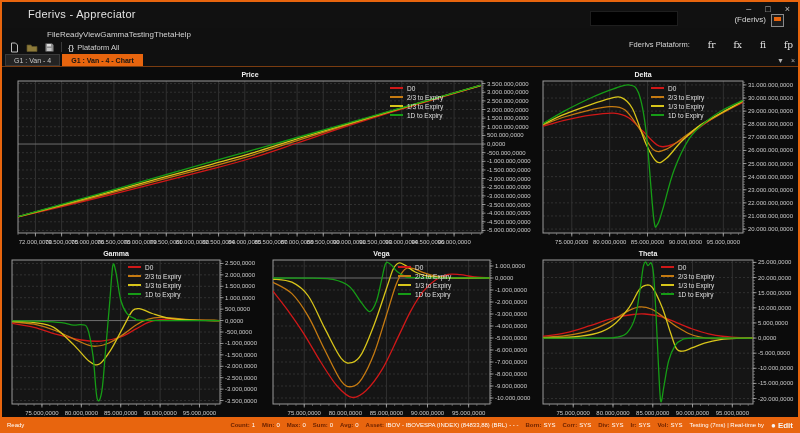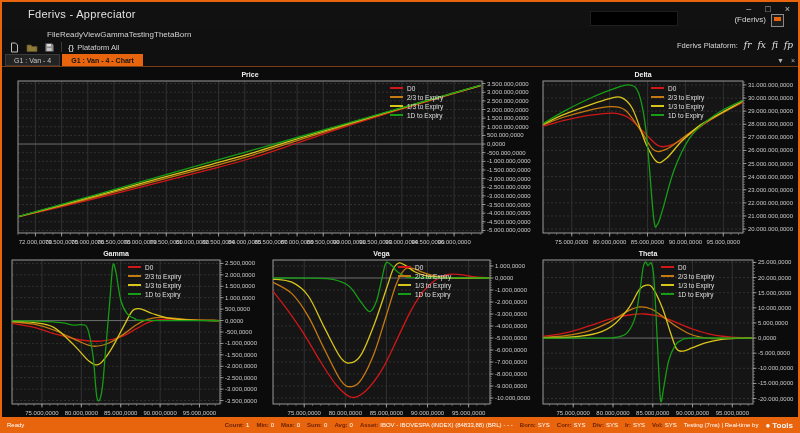--- a/index.html
+++ b/index.html
@@ -16,22 +16,22 @@
   .fderivs-logo{position:absolute;right:14px;top:12px;width:11px;height:11px;background:#1b1b1b;border:1px solid #8a8a8a;}
   .fderivs-logo::after{content:"";position:absolute;left:2px;top:2px;right:2px;height:4px;background:#e8650e;}
   
   .menubar{position:absolute;top:26px;left:7px;display:flex;font-size:8px;color:#d2d2d2;height:12px;align-items:center;padding-left:38px;}
   .menubar span{cursor:default;}
   
   .toolbar{position:absolute;top:38px;left:7px;height:14px;display:flex;align-items:center;gap:6px;font-size:7.5px;color:#cfcfcf;}
   .tb-sep{width:1px;height:10px;background:#3a3a3a;}
   .tbtn{display:flex;align-items:center;gap:3px;}
   .calc-glyph{color:#b9b9b9;font-size:8px;font-weight:bold;}
-  .platform{position:absolute;right:5px;top:38px;display:flex;align-items:center;gap:6px;font-size:7.5px;color:#d5d5d5;}
-  .fsym{font-family:"DejaVu Serif",serif;font-style:italic;font-size:9px;color:#e4e4e4;}
+  .platform{position:absolute;right:5px;top:38px;display:flex;align-items:flex-start;gap:18px;font-size:7.5px;color:#d5d5d5;}
+  .fsym{font-family:"DejaVu Serif",serif;font-size:9px;color:#e4e4e4;}
   
   .tabs{position:absolute;top:52px;left:3px;right:3px;height:12px;display:flex;gap:2px;align-items:flex-end;}
   .tab{height:12px;line-height:12px;padding:0 8px;font-size:7px;background:#232323;color:#c9c9c9;border:1px solid #3a3a3a;box-sizing:border-box;}
   .tab.active{background:#e8650e;color:#161616;font-weight:bold;border-color:#e8650e;}
   .tab-extra{margin-left:auto;display:flex;gap:7px;font-size:7px;color:#b5b5b5;align-items:center;height:12px;}
   
   .main{position:absolute;left:0;right:0;top:64px;bottom:16px;background:#0b0b0b;border-top:1px solid #7a3c10;}
   .chart-panel{position:absolute;}
   .cp-price{left:3px;top:2px;width:527px;height:177px;}
   .cp-delta{left:534px;top:2px;width:259px;height:177px;}
@@ -65,21 +65,21 @@
     <span class="fderivs-logo"></span>
   </div>
 
   <div class="menubar">
     <span>File</span>
     <span>Ready</span>
     <span>View</span>
     <span>Gamma</span>
     <span>Testing</span>
     <span>Theta</span>
-    <span>Born</span>
+    <span>Help</span>
   </div>
 
   <div class="toolbar">
     <svg width="11" height="11">
       <path d="M2.5 1h4l2 2v7h-6z" fill="none" stroke="#bdbdbd" stroke-width="1"></path>
     </svg>
     <svg width="12" height="11">
       <path d="M1 3h4l1 1.5h5V9.5H1z" fill="#8d7a3a" stroke="#5f5327" stroke-width="0.7"></path>
     </svg>
     <svg width="11" height="11">
@@ -1068,18 +1068,18 @@
           <span class="sl">Ir:</span>
           <span class="sv">SYS</span>
         </span>
       <span class="pair">
           <span class="sl">Vol:</span>
           <span class="sv">SYS</span>
         </span>
       <span class="sv">Testing (7ms)  | Real-time by</span>
       <span class="brand">
           <span>●</span>
-          <span>Tools</span>
+          <span>Edit</span>
         </span>
     </div>
   </div>
 
 </div>
 
 </body></html>

